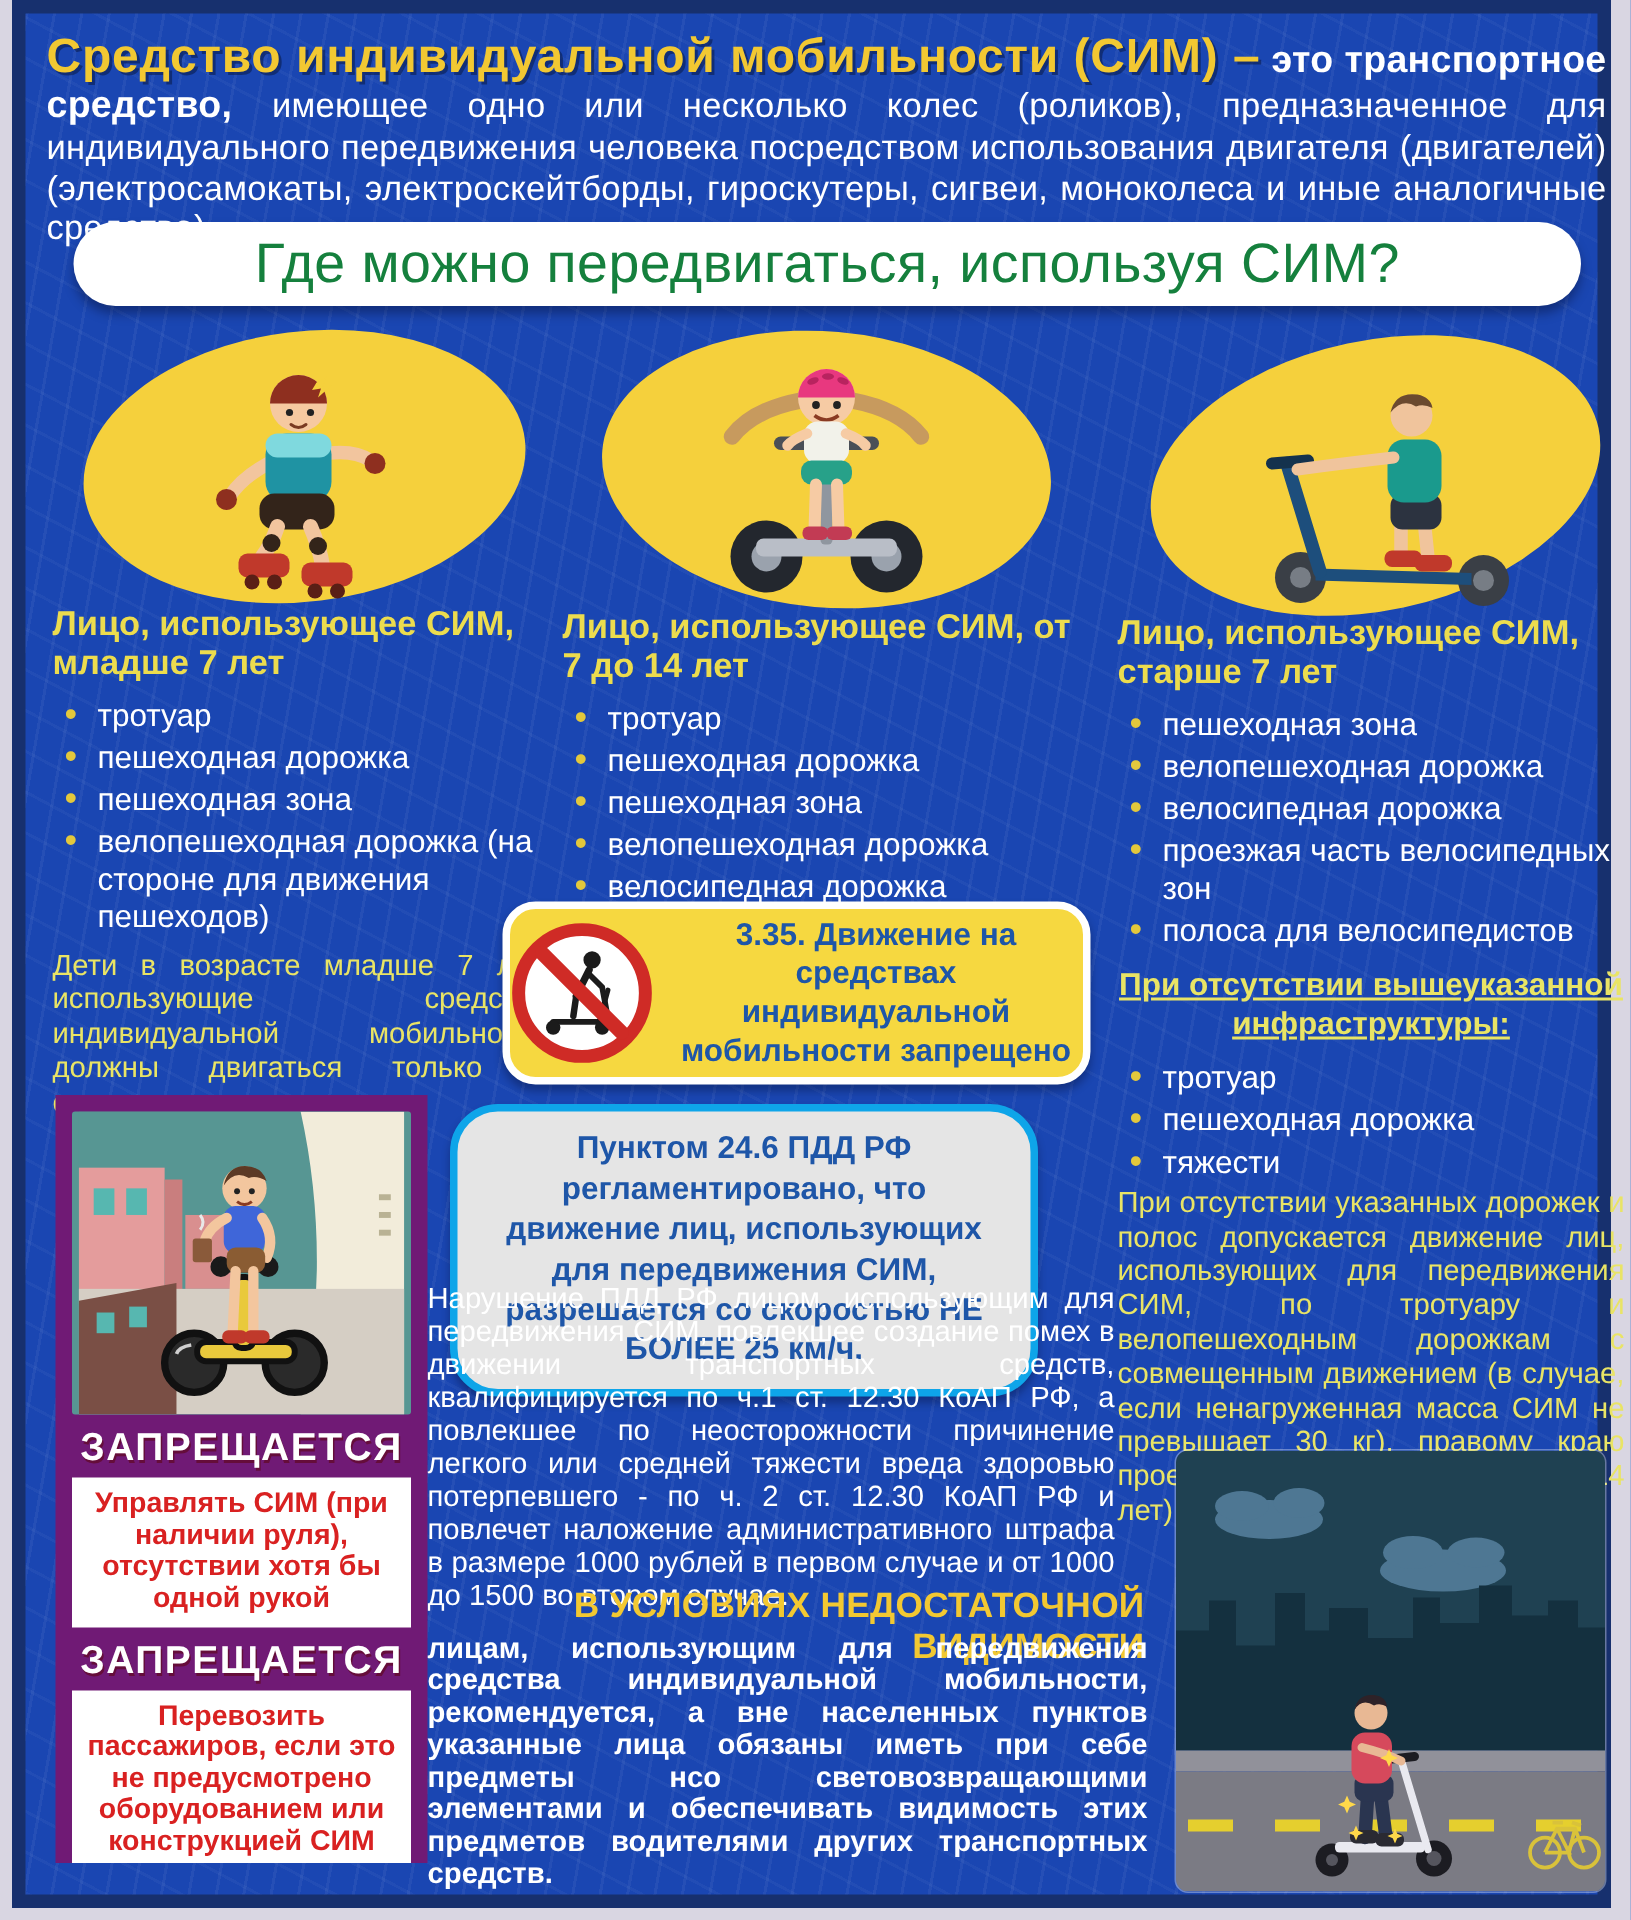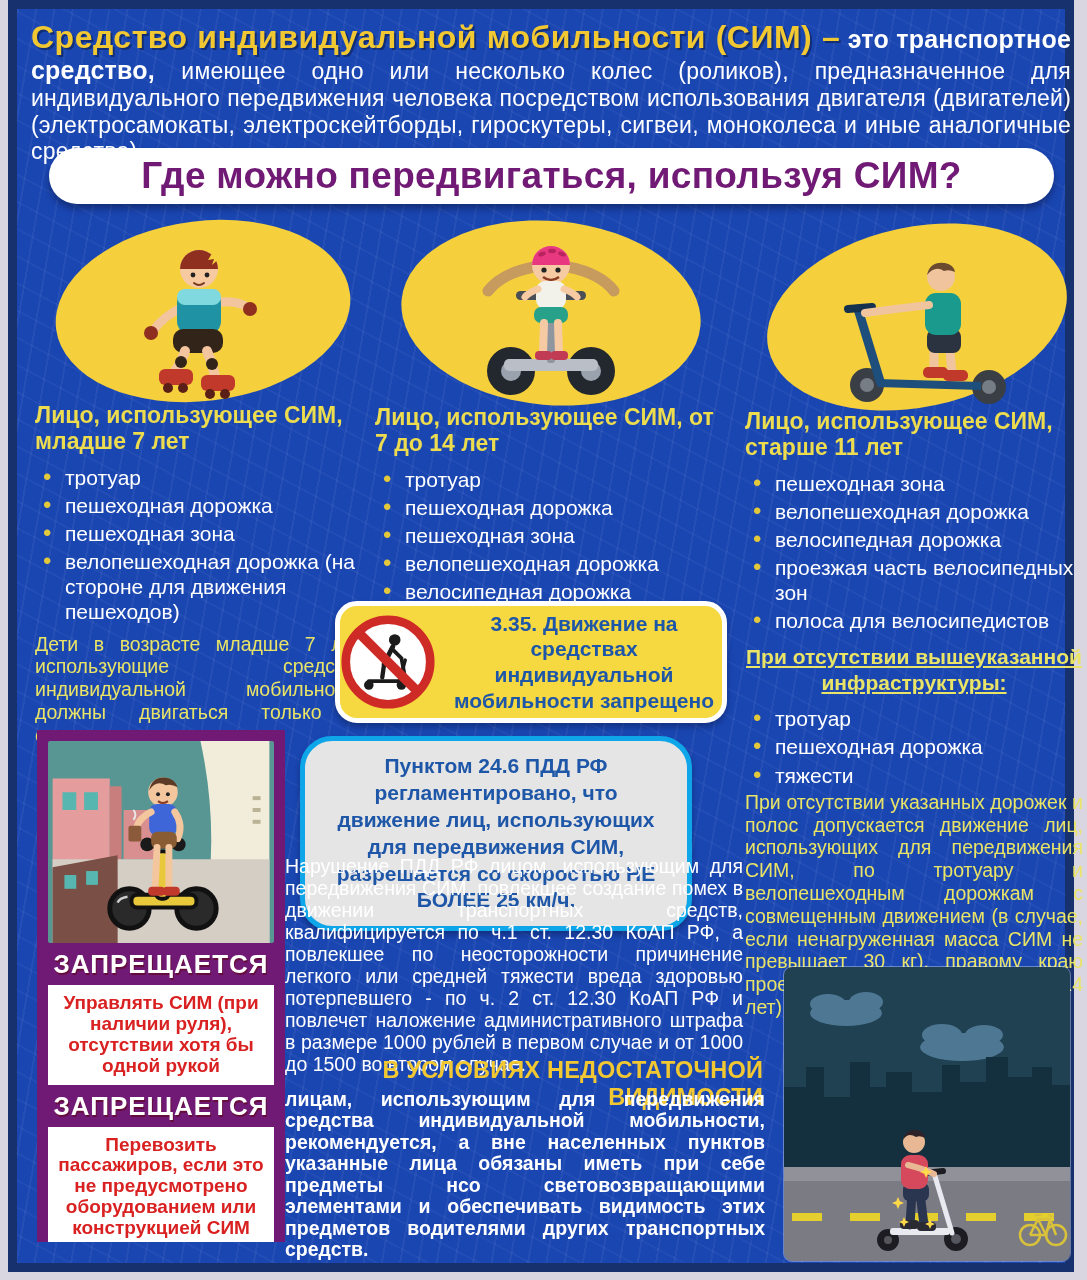--- a/index.html
+++ b/index.html
@@ -15,21 +15,21 @@
   
   .hdr{left:14px;top:10px;width:1040px;text-align:justify;color:#fff;
     font-size:23px;line-height:1.16;letter-spacing:.2px;}
   .hdr-accent{font-size:32px;font-weight:800;color:#f2c832;letter-spacing:.5px;
     text-shadow:2px 2px 0 rgba(10,25,70,.55);}
   .hdr-lead{font-size:25px;font-weight:600;}
   
   .banner{left:32px;top:139px;width:1005px;height:56px;background:#fff;border-radius:30px;
     display:flex;align-items:center;justify-content:center;
     box-shadow:0 5px 7px rgba(0,0,20,.35);}
-  .banner span{color:#701a75;font-size:37px;font-weight:700;letter-spacing:.3px;}
+  .banner span{color:#15803d;font-size:37px;font-weight:400;letter-spacing:.3px;}
   
   .col{top:388px;}
   .col-heading{color:#ecdc4e;font-size:23px;font-weight:800;text-align:left;line-height:1.12;}
   .blob-illo{position:absolute;width:100%;height:196px;top:-192px;left:0;}
   .blob-illo svg{width:100%;height:100%;}
   ul.bullets{list-style:none;margin-top:10px;}
   ul.bullets li{color:#fff;font-size:21px;line-height:1.2;padding-left:30px;position:relative;margin-bottom:3px;}
   ul.bullets li::before{content:"•";position:absolute;left:8px;top:-2px;color:#e3c83c;font-size:24px;}
   .yellow-note{color:#e9e465;font-size:19.5px;line-height:1.17;text-align:justify;margin-top:8px;}
   .infra-sub{display:block;color:#e9e465;font-size:21px;font-weight:700;text-align:center;
@@ -177,21 +177,21 @@
           <rect x="174" y="150" width="25" height="11" rx="5" fill="#c0392b"></rect>
           <rect x="194" y="153" width="25" height="11" rx="5" fill="#c0392b"></rect>
           <rect x="178" y="112" width="34" height="24" rx="8" fill="#2c3340"></rect>
           <rect x="176" y="76" width="36" height="42" rx="11" fill="#1a9a8d"></rect>
           <path d="M180 88 Q145 92 116 96" stroke="#f0c49c" stroke-width="8" fill="none" stroke-linecap="round"></path>
           <circle cx="192" cy="60" r="14" fill="#f0c49c"></circle>
           <path d="M178 58 q3 -14 18 -12 q9 2 10 9 q-6 -3 -11 -1 q-9 -6 -17 4 z" fill="#6b4a2f"></path>
         </g>
       </svg>
     </div>
-    <h3 class="col-heading">Лицо, использующее СИМ, старше 11 лет</h3>
+    <h3 class="col-heading">Лицо, использующее СИМ, старше 7 лет</h3>
     <ul class="bullets">
 
     <li class="bullet-item">пешеходная зона</li>
         <li class="bullet-item">велопешеходная дорожка</li>
         <li class="bullet-item">велосипедная дорожка</li>
         <li class="bullet-item">проезжая часть велосипедных зон</li>
         <li class="bullet-item">полоса для велосипедистов</li>
       </ul>
     <span class="infra-sub">При отсутствии вышеуказанной инфраструктуры:</span>
     <ul class="bullets">

